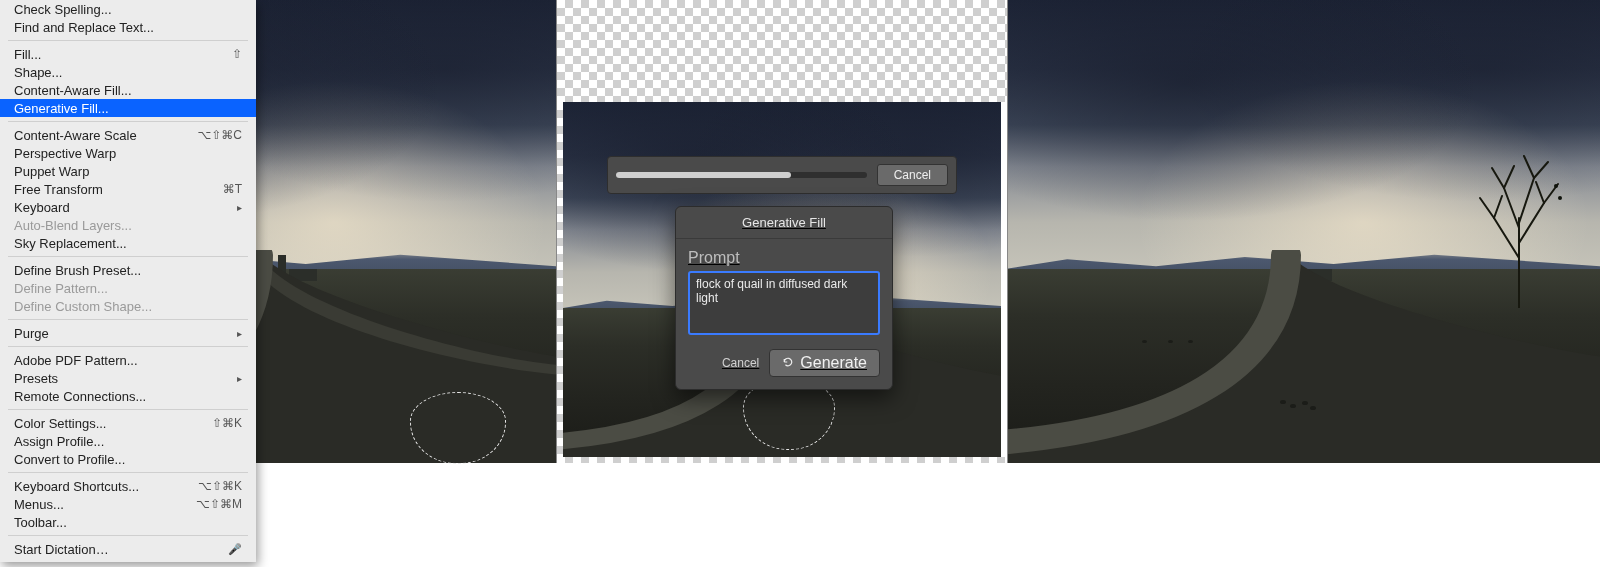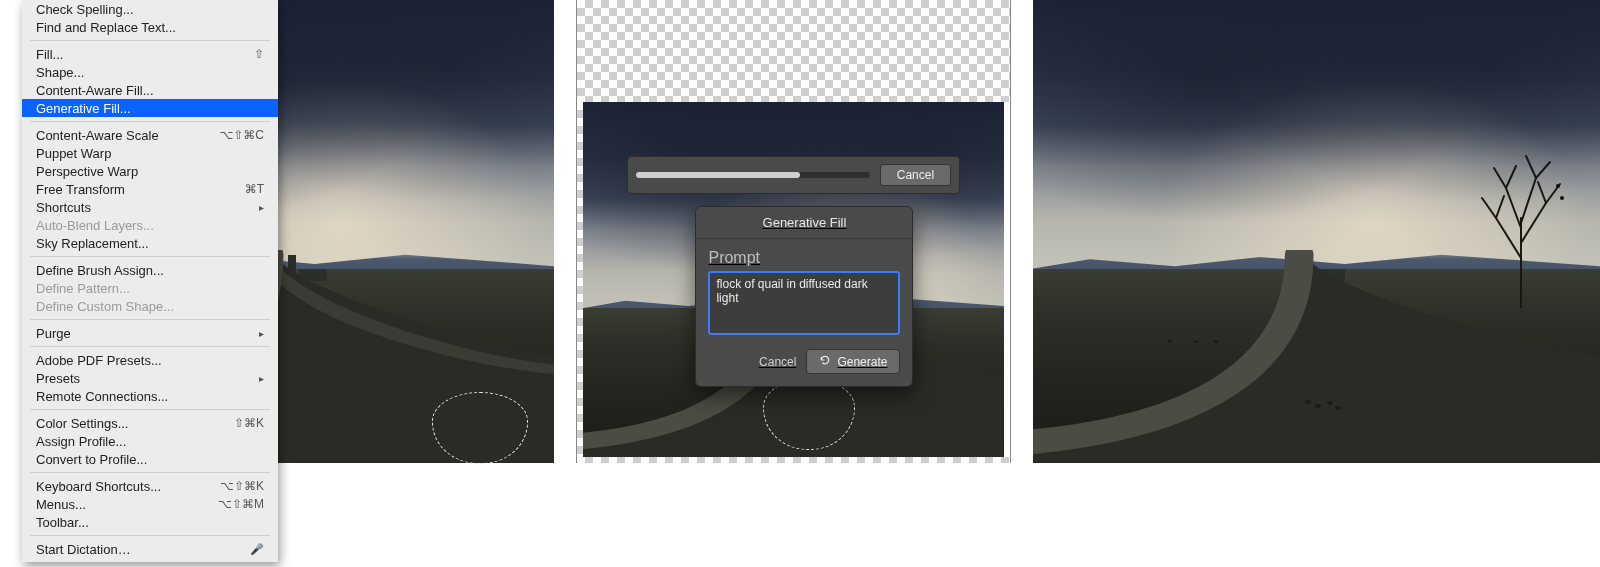--- a/index.html
+++ b/index.html
@@ -1,19 +1,19 @@
 <!DOCTYPE html>
 <html><head>
   <meta charset="utf-8">
   <style>
     * { margin:0; padding:0; box-sizing:border-box; }
     html,body{ width:1600px; height:567px; overflow:hidden; font-family:-apple-system,BlinkMacSystemFont,"Segoe UI",Arial,sans-serif; }
     body{ display:flex; }
 
-    .panel{ position:relative; height:463px;margin-left:22px; }
+    .panel{ position:relative; height:463px; }
     .p1{ width:556px; }
     .p2{ width:452px; border-left:1px solid #888; border-right:1px solid #888;padding-left:40px; }
     .p3{ width:592px; }
 
     
     .scene{ position:absolute; inset:0; overflow:hidden; }
     .sky{ position:absolute; left:0; right:0; top:0; height:60%;
           background:
             radial-gradient(ellipse at 60% 80%, rgba(255,240,210,.55) 0%, rgba(255,240,210,0) 45%),
             linear-gradient(to bottom,#1d2436 0%,#2a3245 25%,#404a5c 45%,#858a93 60%,#b7b6ae 80%,#c7c5ba 100%);
@@ -90,21 +90,21 @@
              border-bottom:1px solid #3a3a3a; }
     .gbody{ padding:10px 12px 12px; }
     .glabel{ color:#bdbdbd; font-size:16px; margin-bottom:4px; }
     .gta{ width:100%; height:64px; background:#3d3d3d; border:2px solid #3a7bff;
           border-radius:3px; color:#eaeaea; font-size:12px; padding:4px 6px;
           font-family:inherit; resize:none; }
     .gbtns{ display:flex; justify-content:flex-end; gap:10px; margin-top:10px; align-items:center; }
     .gcancel{ color:#d0d0d0; font-size:12px; cursor:pointer; }
     .ggen{ display:flex; align-items:center; gap:6px; padding:4px 12px;
            background:#6a6a6a; border:1px solid #333; border-radius:4px;
-           color:#f0f0f0; font-size:12px; cursor:pointer; }
+           color:#f0f0f0; font-size:16px; cursor:pointer; }
     .ggen svg{ width:12px; height:12px; }
 
   </style>
 </head>
 <body>
 
 <div class="panel p1">
   <div class="scene">
     <div class="sky"></div>
       <div class="clouds"></div>
@@ -142,55 +142,55 @@
       </div>
       <div class="mi sel">
         <span>Generative Fill...</span>
       </div>
       <div class="sep"></div>
       <div class="mi">
         <span>Content-Aware Scale</span>
         <span class="kb">⌥⇧⌘C</span>
       </div>
       <div class="mi">
+        <span>Perspective Warp</span>
+      </div>
+      <div class="mi">
         <span>Puppet Warp</span>
-      </div>
-      <div class="mi">
-        <span>Perspective Warp</span>
       </div>
       <div class="mi">
         <span>Free Transform</span>
         <span class="kb">⌘T</span>
       </div>
       <div class="mi sub">
-        <span>Shortcuts</span>
+        <span>Keyboard</span>
       </div>
       <div class="mi disabled">
         <span>Auto-Blend Layers...</span>
       </div>
       <div class="mi">
         <span>Sky Replacement...</span>
       </div>
       <div class="sep"></div>
       <div class="mi">
-        <span>Define Brush Assign...</span>
+        <span>Define Brush Preset...</span>
       </div>
       <div class="mi disabled">
         <span>Define Pattern...</span>
       </div>
       <div class="mi disabled">
         <span>Define Custom Shape...</span>
       </div>
       <div class="sep"></div>
       <div class="mi sub">
         <span>Purge</span>
       </div>
       <div class="sep"></div>
       <div class="mi">
-        <span>Adobe PDF Presets...</span>
+        <span>Adobe PDF Pattern...</span>
       </div>
       <div class="mi sub">
         <span>Presets</span>
       </div>
       <div class="mi">
         <span>Remote Connections...</span>
       </div>
       <div class="sep"></div>
       <div class="mi">
         <span>Color Settings...</span>

